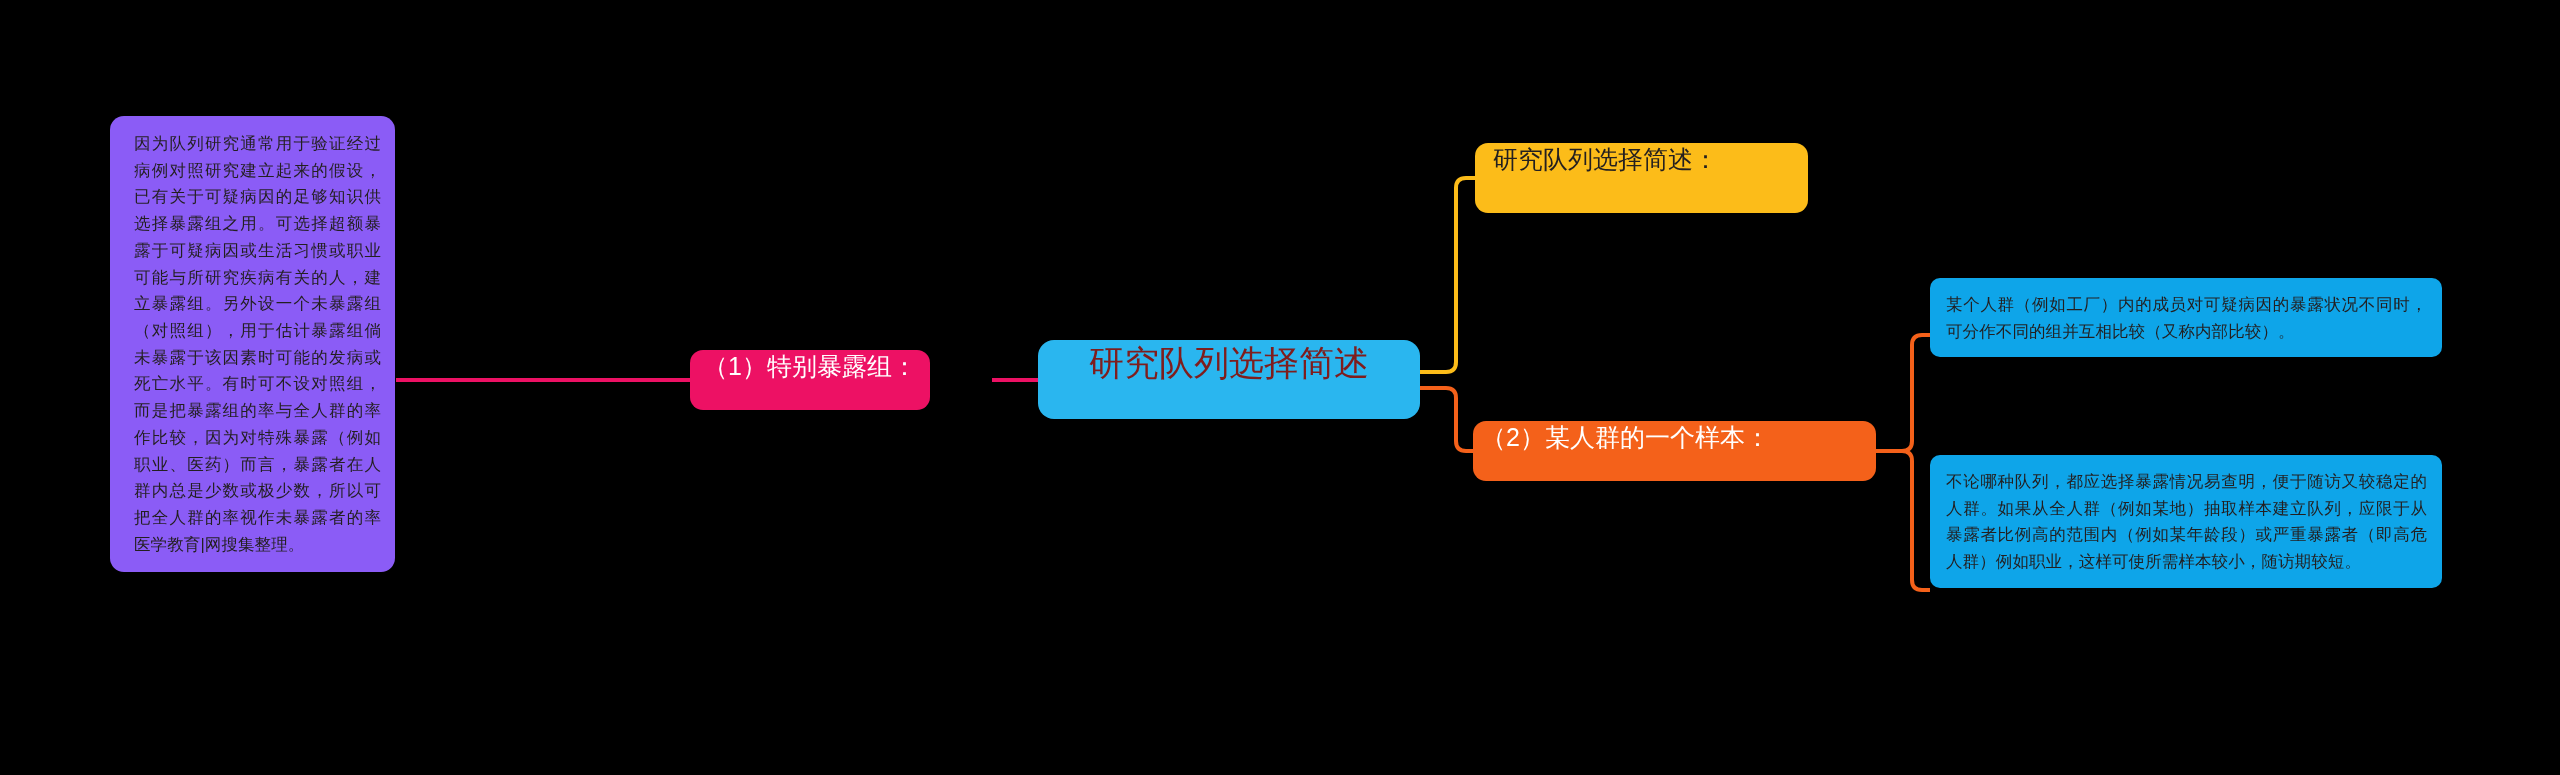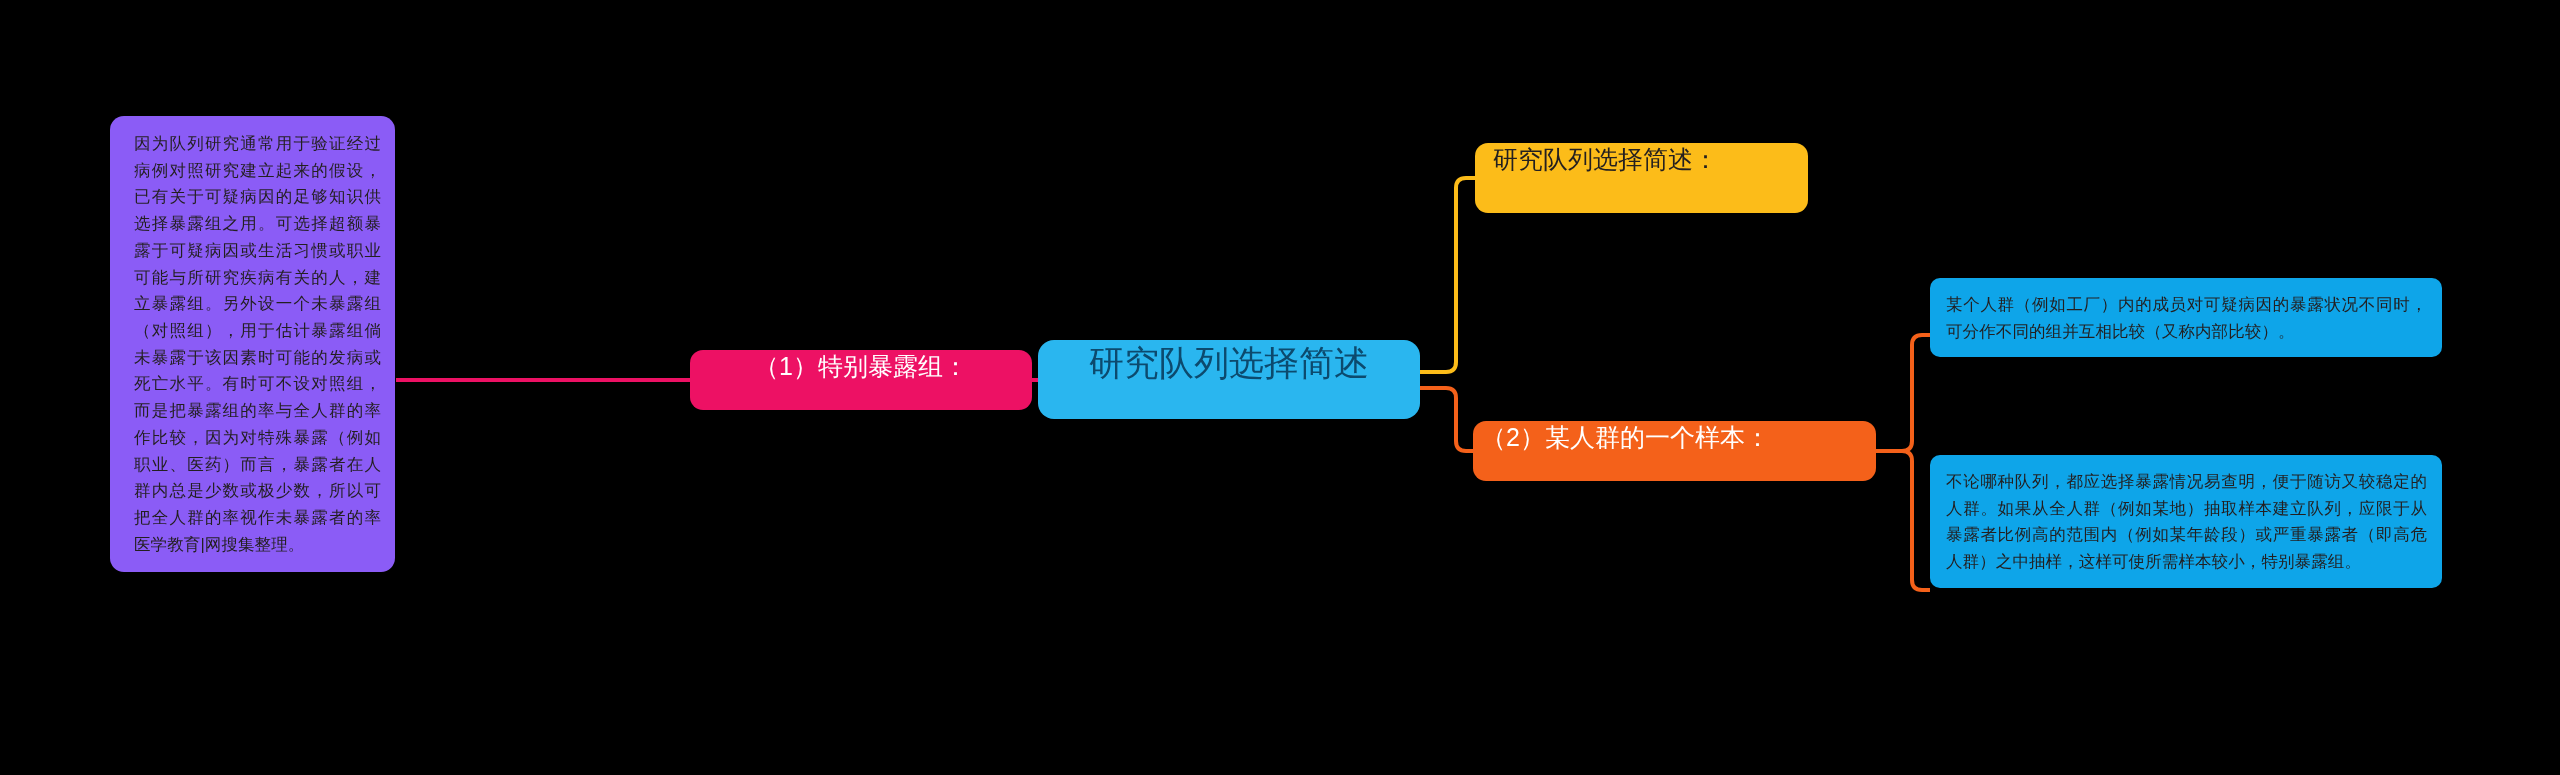--- a/index.html
+++ b/index.html
@@ -55,37 +55,37 @@
     letter-spacing: 0.1px;
     text-align: justify;
     text-justify: inter-character;
     margin-top: 8px;
   }
 
   
   .node-magenta {
     left: 690px;
     top: 350px;
-    width: 342px;
+    width: 240px;
     height: 60px;
     background: #ed1164;
     color: #ffffff;
     font-size: 25px;
     justify-content: center;
     border-radius: 13px;
   }
 
   
   .node-center {
     left: 1038px;
     top: 340px;
     width: 382px;
     height: 79px;
     background: #2ab6ef;
-    color: #0c4a6e;
+    color: #7f1d1d;
     font-size: 35px;
     justify-content: center;
     border-radius: 16px;
   }
 
   
   .node-yellow {
     left: 1475px;
     top: 143px;
     width: 333px;
@@ -167,15 +167,15 @@
   <div class="node node-yellow">
     <span>研究队列选择简述：</span>
   </div>
 
   <div class="node node-orange">
     <span>（2）某人群的一个样本：</span>
   </div>
 
   <div class="leaf-cream leaf-cream-1">某个人群（例如工厂）内的成员对可疑病因的暴露状况不同时，可分作不同的组并互相比较（又称内部比较）。</div>
 
-  <div class="leaf-cream leaf-cream-2">不论哪种队列，都应选择暴露情况易查明，便于随访又较稳定的人群。如果从全人群（例如某地）抽取样本建立队列，应限于从暴露者比例高的范围内（例如某年龄段）或严重暴露者（即高危人群）之中抽样，这样可使所需样本较小，特别暴露组。</div>
+  <div class="leaf-cream leaf-cream-2">不论哪种队列，都应选择暴露情况易查明，便于随访又较稳定的人群。如果从全人群（例如某地）抽取样本建立队列，应限于从暴露者比例高的范围内（例如某年龄段）或严重暴露者（即高危人群）例如职业，这样可使所需样本较小，随访期较短。</div>
 
 </div>
 
 </body></html>

